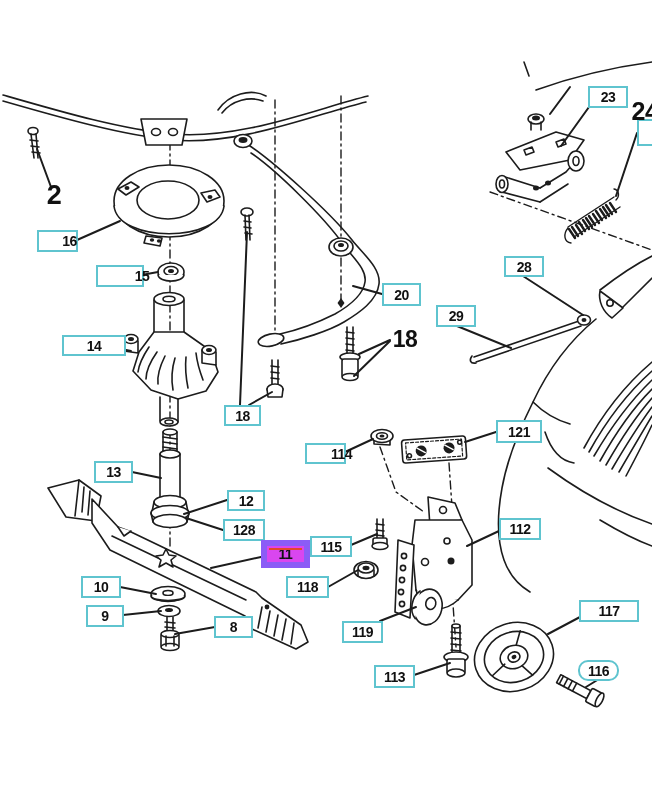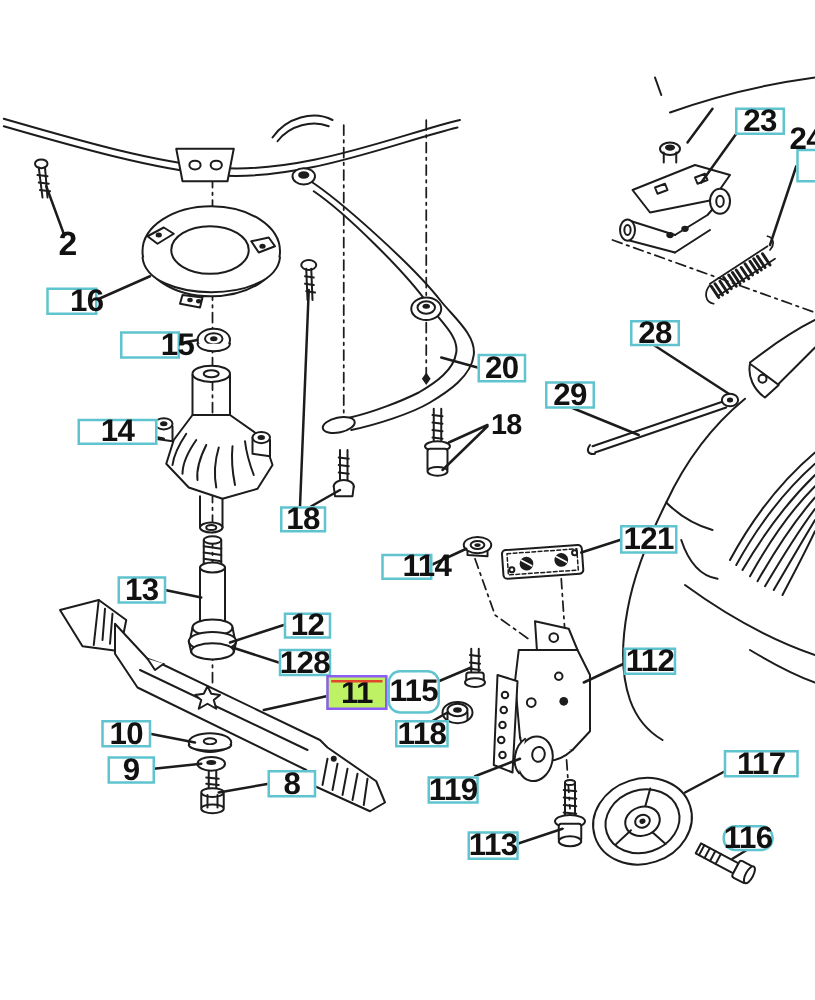--- a/index.html
+++ b/index.html
@@ -1,24 +1,24 @@
 <!DOCTYPE html>
 <html><head>
 <meta charset="utf-8">
 <style>
   html,body{margin:0;padding:0;background:#fff;}
   #stage{position:relative;width:652px;height:800px;background:#fff;overflow:hidden;
          font-family:"Liberation Sans",sans-serif;}
   #art{position:absolute;left:0;top:0;}
   .callout{position:absolute;box-sizing:border-box;display:flex;align-items:center;justify-content:center;
            background:#fff;border:2.5px solid #5fc4cf;color:#111;
-           font-family:"Liberation Sans",sans-serif;font-weight:800;font-size:25px;letter-spacing:-0.5px;
+           font-family:"Liberation Sans",sans-serif;font-weight:800;font-size:14px;letter-spacing:-0.5px;
            line-height:1;z-index:5;cursor:pointer;}
   .callout.plain{border:none;background:transparent;font-size:24px;}
-  .callout.highlight{border:2px solid #8b5cf6;background:#bef264;}
+  .callout.highlight{border:6px solid #8b5cf6;background:#d946ef;}
   .callout.highlight::after{content:"";position:absolute;left:2px;right:2px;top:2px;height:0;
            border-top:2.5px solid #e2472b;}
   .boxfrag{position:absolute;box-sizing:border-box;border:2.5px solid #5fc4cf;background:#fff;z-index:4;}
 </style>
 </head>
 <body>
 
 <div id="stage">
 
 <svg id="art" width="652" height="800" viewBox="0 0 652 800">
@@ -337,22 +337,22 @@
       <div class="callout boxed" style="left: 37px; top: 230px; width: 41px; height: 22px; padding-left: 24px;">16</div>
       <div class="callout boxed" style="left: 96px; top: 265px; width: 41px; height: 22px; padding-left: 44px;">15</div>
       <div class="callout boxed" style="left: 62px; top: 335px; width: 64px; height: 21px;">14</div>
       <div class="callout boxed" style="left: 94px; top: 461px; width: 39px; height: 22px;">13</div>
       <div class="callout boxed" style="left: 227px; top: 490px; width: 38px; height: 21px;">12</div>
       <div class="callout boxed" style="left: 223px; top: 519px; width: 42px; height: 22px;">128</div>
       <div class="callout highlight" style="left: 261px; top: 540px; width: 49px; height: 28px;">11</div>
       <div class="callout boxed" style="left: 81px; top: 576px; width: 40px; height: 22px;">10</div>
       <div class="callout boxed" style="left: 86px; top: 605px; width: 38px; height: 22px;">9</div>
       <div class="callout boxed" style="left: 214px; top: 616px; width: 39px; height: 22px;">8</div>
-      <div class="callout boxed" style="left: 310px; top: 536px; width: 42px; height: 35px; border-radius: 10px;">115</div>
-      <div class="callout boxed" style="left: 286px; top: 576px; width: 43px; height: 22px; margin-left: 30px;">118</div>
+      <div class="callout boxed" style="left: 310px; top: 536px; width: 42px; height: 21px;">115</div>
+      <div class="callout boxed" style="left: 286px; top: 576px; width: 43px; height: 22px;">118</div>
       <div class="callout boxed" style="left: 342px; top: 621px; width: 41px; height: 22px;">119</div>
       <div class="callout boxed" style="left: 374px; top: 665px; width: 41px; height: 23px;">113</div>
       <div class="callout boxed" style="left: 579px; top: 600px; width: 60px; height: 22px;">117</div>
       <div class="callout boxed" style="left: 578px; top: 660px; width: 41px; height: 21px; border-radius: 10px;">116</div>
       <div class="callout boxed" style="left: 499px; top: 518px; width: 42px; height: 22px;">112</div>
       <div class="callout boxed" style="left: 496px; top: 420px; width: 46px; height: 23px;">121</div>
       <div class="callout boxed" style="left: 305px; top: 443px; width: 41px; height: 21px; padding-left: 32px;">114</div>
       <div class="callout boxed" style="left: 504px; top: 256px; width: 40px; height: 21px;">28</div>
       <div class="callout boxed" style="left: 436px; top: 305px; width: 40px; height: 22px;">29</div>
       <div class="callout boxed" style="left: 382px; top: 283px; width: 39px; height: 23px;">20</div>

